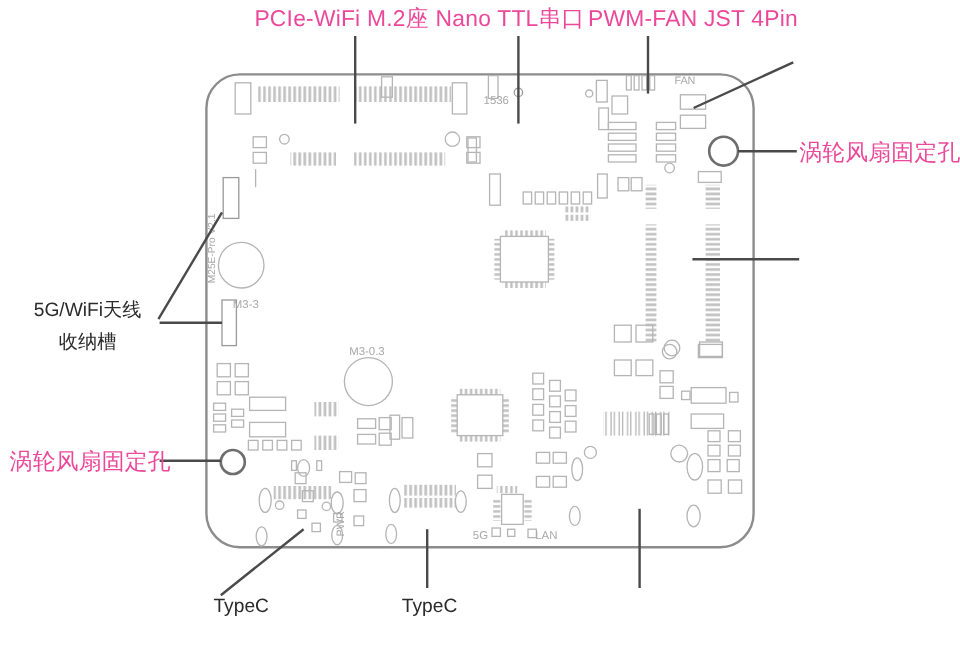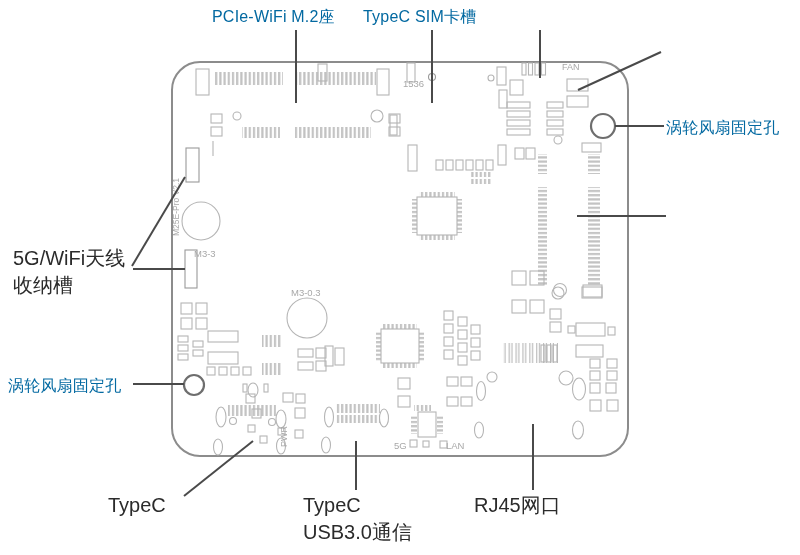--- a/index.html
+++ b/index.html
@@ -2,26 +2,26 @@
 <html><head>
 <meta charset="utf-8">
 <style>
   html,body{margin:0;padding:0;background:#fff;}
   #stage{
     position:relative;width:800px;height:555px;background:#fff;overflow:hidden;
     font-family:"Liberation Sans","DejaVu Sans",sans-serif;
   }
   #board-svg{position:absolute;left:0;top:0;}
   .lbl{
-    position:absolute;color:#0369a1;font-size:16px;line-height:20px;
+    position:absolute;color:#ec4899;font-size:19px;line-height:20px;
     white-space:nowrap;letter-spacing:0.2px;
   }
   .lbl-stack{
-    position:absolute;color:#2b2b2b;font-size:20px;line-height:27px;
-    text-align:left;white-space:nowrap;
+    position:absolute;color:#2b2b2b;font-size:16px;line-height:27px;
+    text-align:center;white-space:nowrap;
   }
   .silk{fill:#a8a8a8;font-family:"Liberation Sans","DejaVu Sans",sans-serif;}
 </style>
 </head>
 <body>
 
 <div id="stage">
 
 <svg id="board-svg" width="800" height="555" viewBox="0 0 800 555">
   <defs>
@@ -299,37 +299,36 @@
     <line x1="132" y1="266" x2="185" y2="177"></line>
     <line x1="133" y1="269" x2="185" y2="269"></line>
     <line x1="133" y1="384" x2="184" y2="384"></line>
     <line x1="253" y1="441" x2="184" y2="496"></line>
     <line x1="356" y1="441" x2="356" y2="490"></line>
     <line x1="533" y1="424" x2="533" y2="490"></line>
   </g>
 </svg>
 
 <div class="lbl" style="left:212px;top:7px">PCIe-WiFi M.2座</div>
-<div class="lbl" style="left:363px;top:7px">TypeC SIM卡槽</div>
+<div class="lbl" style="left:363px;top:7px">Nano TTL串口</div>
+<div class="lbl" style="left:490px;top:7px">PWM-FAN JST 4Pin</div>
 
 <div class="lbl" style="left:666px;top:118px">涡轮风扇固定孔</div>
 
 <div class="lbl-stack" style="left:13px;top:245px;width:120px">
   <div>5G/WiFi天线</div>
   <div>收纳槽</div>
 </div>
 
 <div class="lbl" style="left:8px;top:376px">涡轮风扇固定孔</div>
 
 <div class="lbl-stack" style="left:108px;top:492px;width:186px">
   <div>TypeC</div>
 </div>
 
 <div class="lbl-stack" style="left:303px;top:492px;width:110px">
   <div>TypeC</div>
-  <div>USB3.0通信</div>
 </div>
 
 <div class="lbl-stack" style="left:474px;top:492px;width:110px">
-  <div>RJ45网口</div>
 </div>
 
 </div>
 
 </body></html>

